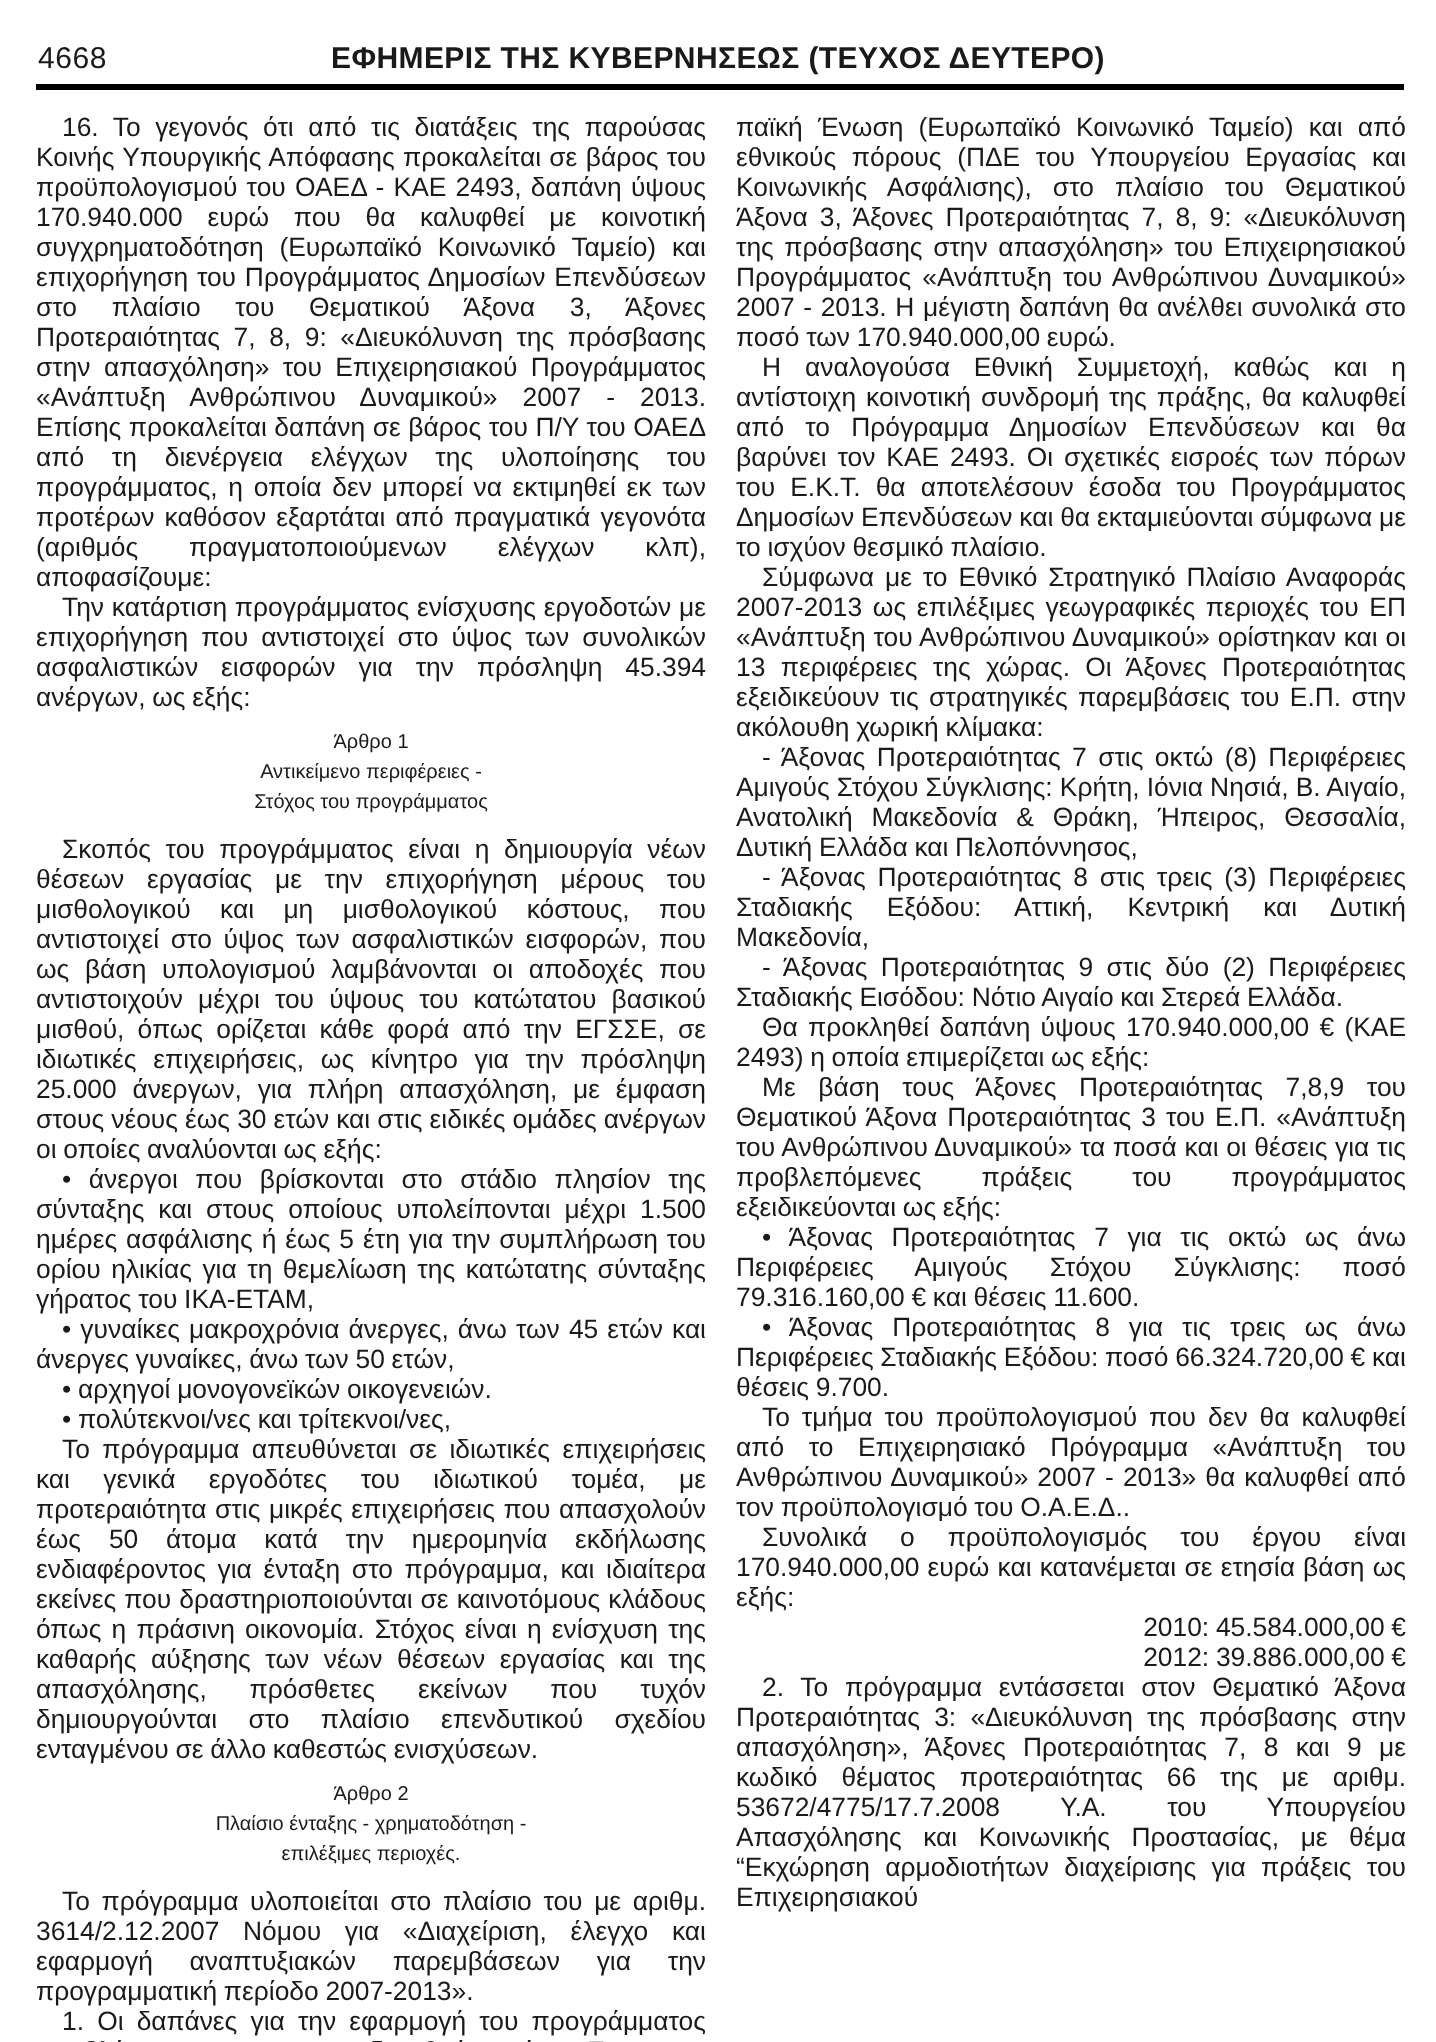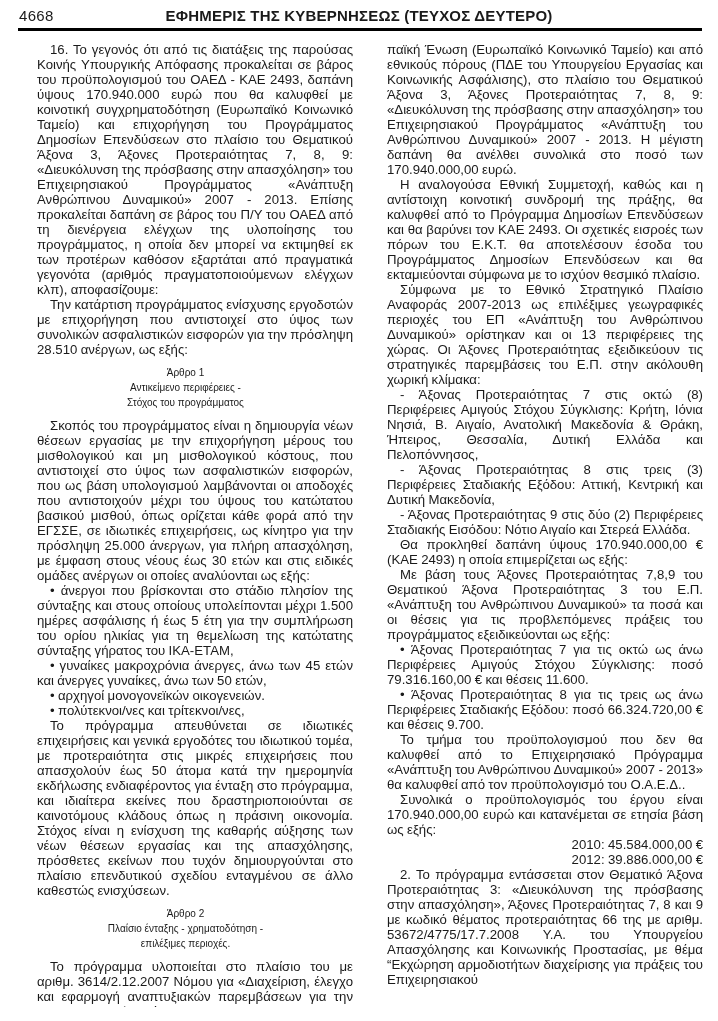--- a/index.html
+++ b/index.html
@@ -8,21 +8,21 @@
     width: 718px;
     height: 1021px;
     background: #ffffff;
     color: #1a1a1a;
     font-family: "Liberation Sans", "DejaVu Sans", sans-serif;
     position: relative;
     overflow: hidden;
   }
   .page-header {
     position: relative;
-    height: 28px;
+    height: 42px;
     padding: 0 18px;
     border-radius: 14px;
   }
   .page-number {
     position: absolute;
     left: 19px;
     bottom: 4px;
     font-size: 15px;
     letter-spacing: 0.3px;
   }
@@ -52,21 +52,20 @@
     flex: 1 1 0;
     min-width: 0;
   }
   .para {
     font-size: 13.2px;
     line-height: 15px;
     text-align: justify;
     text-indent: 13px;
     word-spacing: -0.3px;
     hyphens: auto;
-    margin-left: 19px;
     -webkit-hyphens: auto;
   }
   .para.noindent { text-indent: 0; }
   .para.line { text-align: right; }
   .article-heading {
     text-align: center;
     font-size: 10px;
     line-height: 15px;
     margin: 8px 0 8px 0;
   }
@@ -76,21 +75,21 @@
 
 <div class="page">
   <header class="page-header">
     <span class="page-number">4668</span>
     <span class="page-title">ΕΦΗΜΕΡΙΣ ΤΗΣ ΚΥΒΕΡΝΗΣΕΩΣ (ΤΕΥΧΟΣ ΔΕΥΤΕΡΟ)</span>
   </header>
   <div class="header-rule"></div>
   <main class="columns">
     <section class="column">
         <p class="para p">16. Το γεγονός ότι από τις διατάξεις της παρούσας Κοινής Υπουργικής Απόφασης προκαλείται σε βάρος του προϋπολογισμού του ΟΑΕΔ - ΚΑΕ 2493, δαπάνη ύψους 170.940.000 ευρώ που θα καλυφθεί με κοινοτική συγχρηματοδότηση (Ευρωπαϊκό Κοινωνικό Ταμείο) και επιχορήγηση του Προγράμματος Δημοσίων Επενδύσεων στο πλαίσιο του Θεματικού Άξονα 3, Άξονες Προτεραιότητας 7, 8, 9: «Διευκόλυνση της πρόσβασης στην απασχόληση» του Επιχειρησιακού Προγράμματος «Ανάπτυξη Ανθρώπινου Δυναμικού» 2007 - 2013. Επίσης προκαλείται δαπάνη σε βάρος του Π/Υ του ΟΑΕΔ από τη διενέργεια ελέγχων της υλοποίησης του προγράμματος, η οποία δεν μπορεί να εκτιμηθεί εκ των προτέρων καθόσον εξαρτάται από πραγματικά γεγονότα (αριθμός πραγματοποιούμενων ελέγχων κλπ), αποφασίζουμε:</p>
-        <p class="para p">Την κατάρτιση προγράμματος ενίσχυσης εργοδοτών με επιχορήγηση που αντιστοιχεί στο ύψος των συνολικών ασφαλιστικών εισφορών για την πρόσληψη 28.510 ανέργων, ως εξής:</p>
+        <p class="para p">Την κατάρτιση προγράμματος ενίσχυσης εργοδοτών με επιχορήγηση που αντιστοιχεί στο ύψος των συνολικών ασφαλιστικών εισφορών για την πρόσληψη 45.394 ανέργων, ως εξής:</p>
         <div class="article-heading">
           <div>Άρθρο 1</div>
           <div>Αντικείμενο περιφέρειες -</div>
           <div>Στόχος του προγράμματος</div>
         </div>
         <p class="para p">Σκοπός του προγράμματος είναι η δημιουργία νέων θέσεων εργασίας με την επιχορήγηση μέρους του μισθολογικού και μη μισθολογικού κόστους, που αντιστοιχεί στο ύψος των ασφαλιστικών εισφορών, που ως βάση υπολογισμού λαμβάνονται οι αποδοχές που αντιστοιχούν μέχρι του ύψους του κατώτατου βασικού μισθού, όπως ορίζεται κάθε φορά από την ΕΓΣΣΕ, σε ιδιωτικές επιχειρήσεις, ως κίνητρο για την πρόσληψη 25.000 άνεργων, για πλήρη απασχόληση, με έμφαση στους νέους έως 30 ετών και στις ειδικές ομάδες ανέργων οι οποίες αναλύονται ως εξής:</p>
         <p class="para bullet">• άνεργοι που βρίσκονται στο στάδιο πλησίον της σύνταξης και στους οποίους υπολείπονται μέχρι 1.500 ημέρες ασφάλισης ή έως 5 έτη για την συμπλήρωση του ορίου ηλικίας για τη θεμελίωση της κατώτατης σύνταξης γήρατος του ΙΚΑ-ΕΤΑΜ,</p>
         <p class="para bullet">• γυναίκες μακροχρόνια άνεργες, άνω των 45 ετών και άνεργες γυναίκες, άνω των 50 ετών,</p>
         <p class="para bullet">• αρχηγοί μονογονεϊκών οικογενειών.</p>
         <p class="para bullet">• πολύτεκνοι/νες και τρίτεκνοι/νες,</p>

